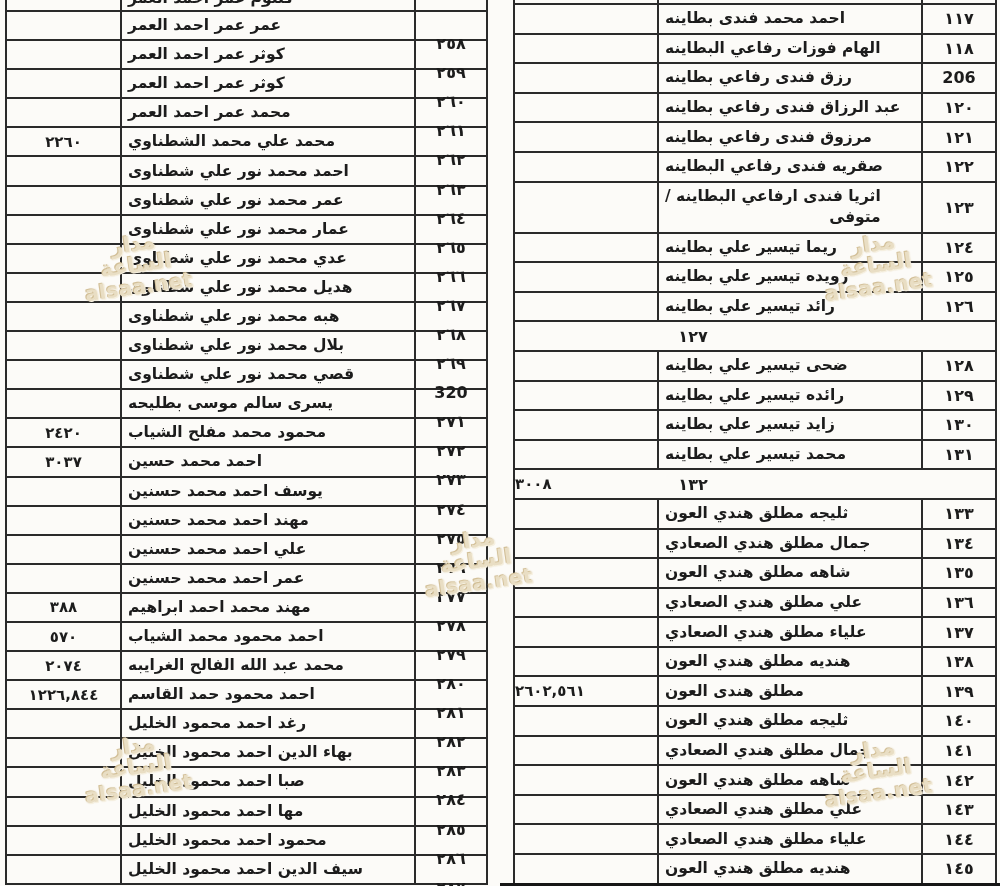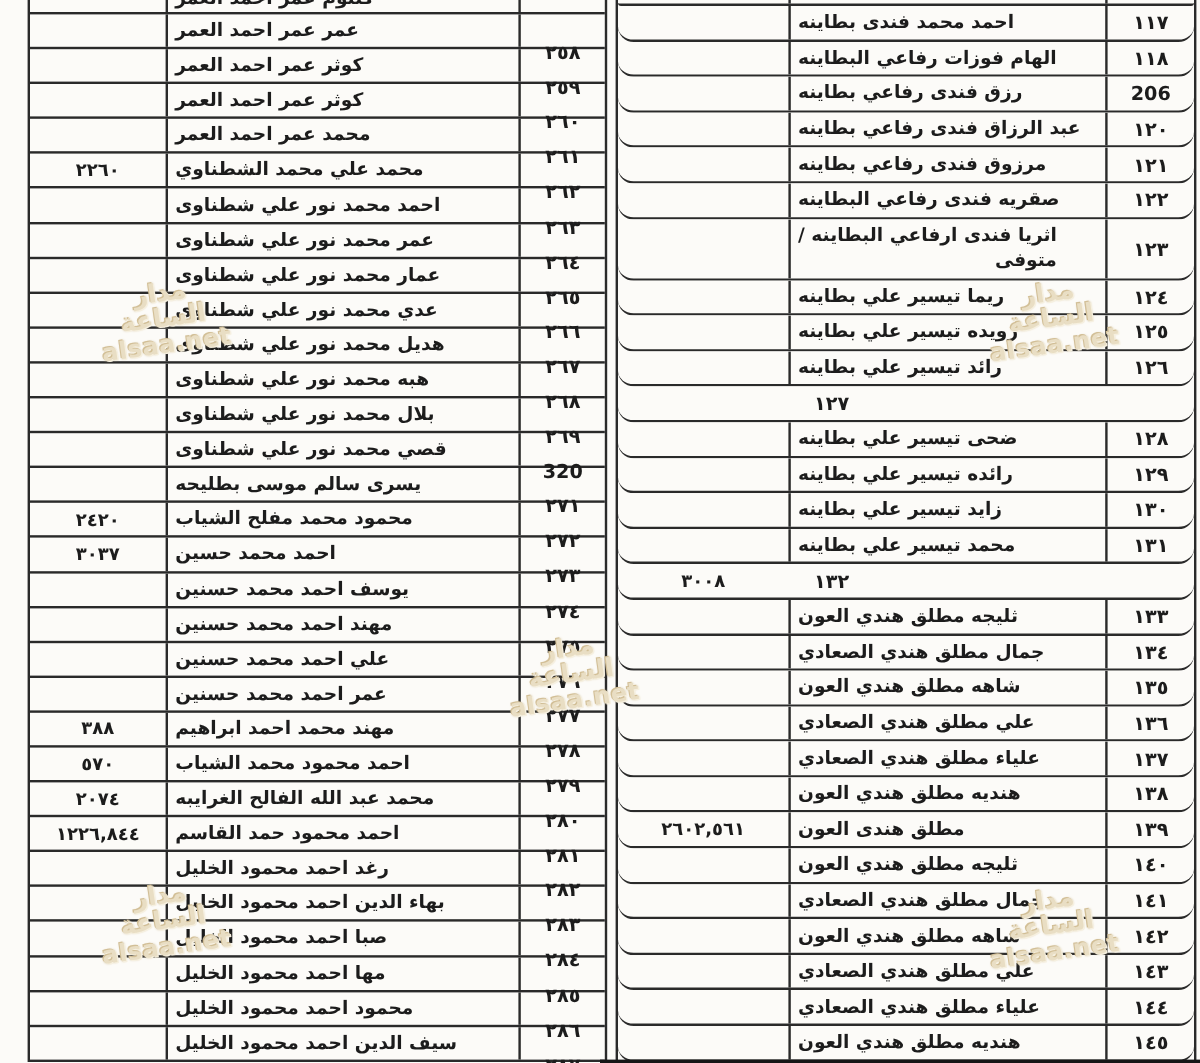--- a/index.html
+++ b/index.html
@@ -4,34 +4,34 @@
 <style>
   html,body{margin:0;padding:0;}
   body{
     width:1000px;height:886px;overflow:hidden;position:relative;
     font-family:"DejaVu Sans",sans-serif;
     background:var(--page-bg,#fcfbf8);
     color:var(--ink,#1c1c1c);
   }
   .page{position:absolute;inset:0;}
   .tbl{position:absolute;top:0;box-sizing:border-box;background:transparent;}
-  .tbl.left{left:23px;width:483px;border-left:2px solid var(--line,#2a2a2a);border-right:2px solid var(--line,#2a2a2a);}
+  .tbl.left{left:5px;width:483px;border-left:2px solid var(--line,#2a2a2a);border-right:2px solid var(--line,#2a2a2a);}
   .tbl.right{left:513px;width:484px;border-left:2px solid var(--line,#2a2a2a);border-right:2px solid var(--line,#2a2a2a);height:886px;overflow:hidden;}
   .row{display:flex;box-sizing:border-box;border-bottom:2px solid var(--line,#2a2a2a);align-items:center;}
   .tbl.left .row{height:29.1px;}
-  .tbl.right .row{height:29.6px;border-radius:13px;}
+  .tbl.right .row{height:29.6px;}
   .tbl.right .row.tall{height:51px;}
   .row.clip-top{height:12px !important;overflow:hidden;align-items:flex-start;}
   .row.clip-top .cell span{display:block;margin-top:-13px;}
   .row.strip{height:5px !important;}
   .row.clip-bottom{height:8px !important;overflow:hidden;border-bottom:none;align-items:flex-start;}
   .row.clip-bottom .cell span{display:block;margin-top:-1px;}
   .cell{box-sizing:border-box;height:100%;display:flex;align-items:center;overflow:hidden;}
   .cell.amount{width:113px;justify-content:center;font-size:15px;font-weight:700;direction:rtl;}
-  .tbl.right .cell.amount{width:142px;}
+  .tbl.right .cell.amount{width:142px;justify-content:flex-end;}
   .cell.name{flex:1;border-left:2px solid var(--line,#2a2a2a);border-right:2px solid var(--line,#2a2a2a);
     direction:rtl;text-align:right;justify-content:flex-end;padding:0 13px 0 6px;
     font-size:15.5px;font-weight:700;line-height:21px;white-space:pre-line;}
   .cell.num{width:72px;justify-content:center;font-size:16px;font-weight:700;direction:rtl;}
   .tbl.left .cell.num{width:70px;margin-top:36px;}
   .row.tall .cell{align-items:center;}
   
   .wm{position:absolute;z-index:6;pointer-events:none;transform:rotate(-8deg);
       text-align:center;width:120px;color:var(--wm,#e9dec4);font-weight:700;line-height:1.0;}
   .wm .l1{font-size:21px;display:block;

